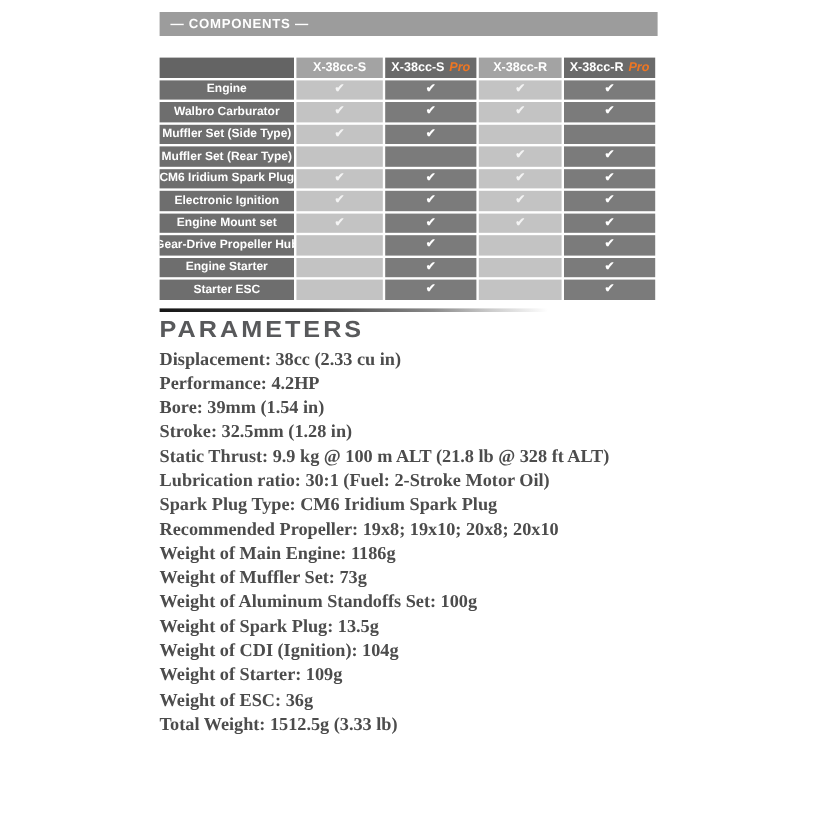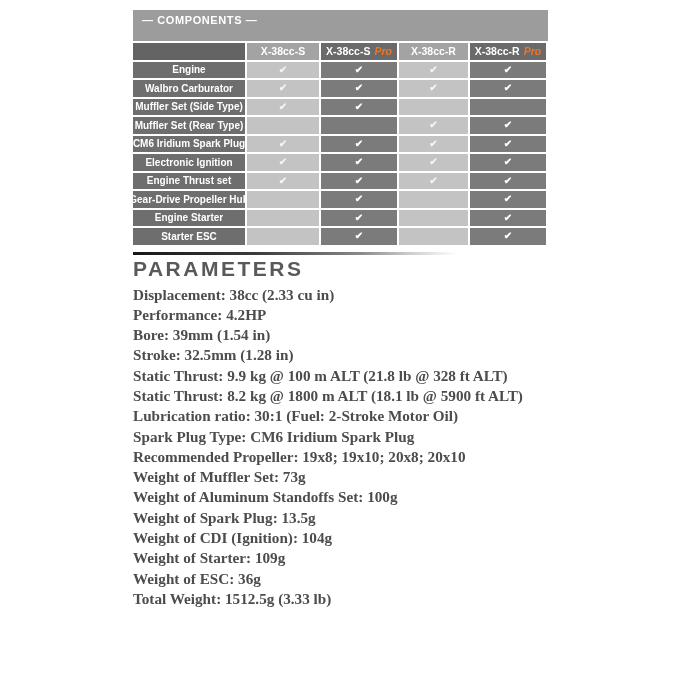--- a/index.html
+++ b/index.html
@@ -12,32 +12,32 @@
     overflow: hidden;
   }
   .content {
     position: absolute;
     left: 133px;
     top: 10px;
     width: 415px;
   }
   
   .title-bar {
-    height: 31px;
+    height: 20px;
     line-height: 21px;
     background: #9c9c9c;
     color: #ffffff;
     font-size: 11px;
     font-weight: bold;
     letter-spacing: 0.6px;
     padding-left: 9px;
     box-sizing: border-box;
   }
   .grid {
-    margin-top: 2px;
+    margin-top: 18px;
     display: grid;
     grid-template-columns: 112px 72px 76px 69px 76px;
     grid-auto-rows: 16.5px;
     gap: 2px;
     background: #ffffff;
   }
   .cell {
     display: flex;
     align-items: center;
     justify-content: center;
@@ -176,21 +176,21 @@
       </div>
       <div class="cell dcell">
         <span class="check">✔</span>
       </div>
       <div class="cell lcell">
         <span class="check">✔</span>
       </div>
       <div class="cell dcell">
         <span class="check">✔</span>
       </div>
-      <div class="cell rowlabel">Engine Thrust set</div>
+      <div class="cell rowlabel">Engine Mount set</div>
       <div class="cell lcell">
         <span class="check">✔</span>
       </div>
       <div class="cell dcell">
         <span class="check">✔</span>
       </div>
       <div class="cell lcell">
         <span class="check">✔</span>
       </div>
       <div class="cell dcell">
@@ -228,24 +228,24 @@
   <div class="divider"></div>
 
   <div class="params-heading">PARAMETERS</div>
 
   <div class="plines" id="param-lines">
       <div class="pline">Displacement: 38cc (2.33 cu in)</div>
       <div class="pline">Performance: 4.2HP</div>
       <div class="pline">Bore: 39mm (1.54 in)</div>
       <div class="pline">Stroke: 32.5mm (1.28 in)</div>
       <div class="pline">Static Thrust: 9.9 kg @ 100 m ALT (21.8 lb @ 328 ft ALT)</div>
-      <div class="pline">Static Thrust: 8.2 kg @ 1800 m ALT (18.1 lb @ 5900 ft ALT)</div>
       <div class="pline">Lubrication ratio: 30:1 (Fuel: 2-Stroke Motor Oil)</div>
       <div class="pline">Spark Plug Type: CM6 Iridium Spark Plug</div>
       <div class="pline">Recommended Propeller: 19x8; 19x10; 20x8; 20x10</div>
+      <div class="pline">Weight of Main Engine: 1186g</div>
       <div class="pline">Weight of Muffler Set: 73g</div>
       <div class="pline">Weight of Aluminum Standoffs Set: 100g</div>
       <div class="pline">Weight of Spark Plug: 13.5g</div>
       <div class="pline">Weight of CDI (Ignition): 104g</div>
       <div class="pline">Weight of Starter: 109g</div>
       <div class="pline">Weight of ESC: 36g</div>
       <div class="pline">Total Weight: 1512.5g (3.33 lb)</div>
     </div>
 
 </div>

